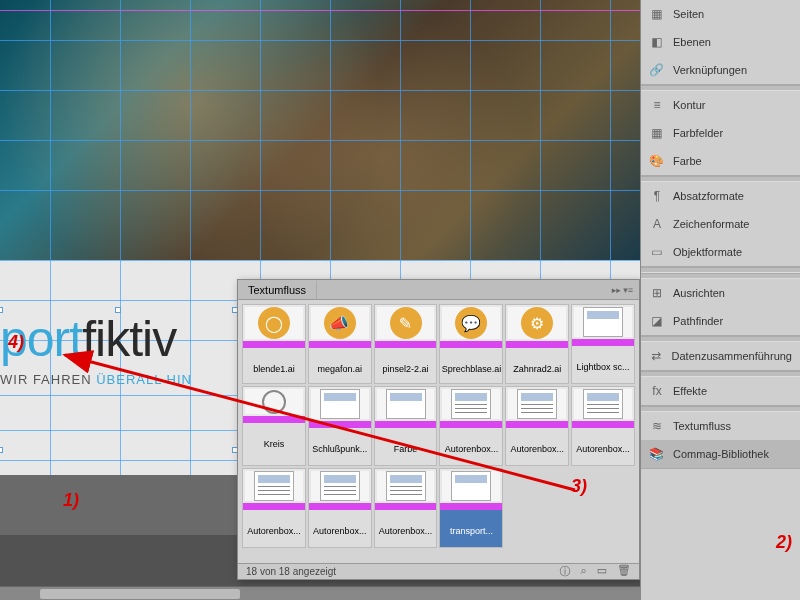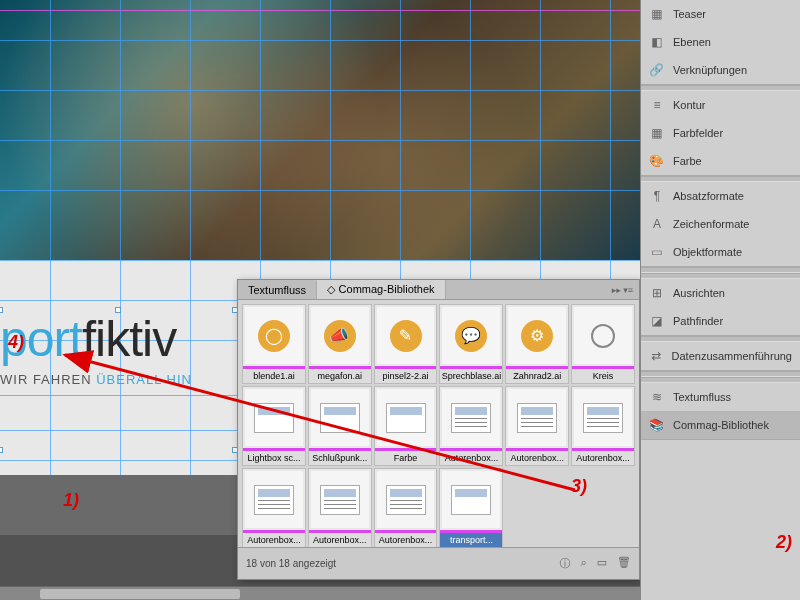--- a/index.html
+++ b/index.html
@@ -26,29 +26,29 @@
 
 .panel { position: absolute; left: 237px; top: 279px; width: 403px; height: 301px; background: #d4d4d4; border: 1px solid #888; box-shadow: 2px 2px 8px rgba(0,0,0,0.3); }
 .panel-tabs { display: flex; height: 20px; background: #bdbdbd; border-bottom: 1px solid #999; font-size: 11px; align-items: center; }
 .tab { padding: 3px 10px; border-right: 1px solid #aaa; cursor: pointer; }
 .tab.active { background: #d4d4d4; }
 .tab-icon { margin-left: auto; padding: 0 6px; font-size: 9px; color: #666; }
 
 .lib-grid { padding: 4px; display: grid; grid-template-columns: repeat(6, 1fr); gap: 2px; }
 .lib-item { background: #e8e8e8; border: 1px solid #bbb; height: 80px; display: flex; flex-direction: column; cursor: pointer; }
 .lib-thumb { flex: 1; display: flex; align-items: center; justify-content: center; background: #f5f5f5; margin: 2px; }
-.lib-label { font-size: 9px; text-align: center; padding: 2px 1px; border-top: 3px solid #d946ef; white-space: nowrap; overflow: hidden; text-overflow: ellipsis; background: #ddd; }
+.lib-label { font-size: 9px; text-align: center; padding: 16px 1px; border-top: 7px solid #d946ef; white-space: nowrap; overflow: hidden; text-overflow: ellipsis; background: #ddd; }
 .lib-item.selected .lib-label { background: #4a7ab8; color: #fff; text-align: center; }
 
 .orange-icon { width: 32px; height: 32px; border-radius: 50%; background: #e8a838; display: flex; align-items: center; justify-content: center; color: #fff; font-size: 16px; }
 .mini-box { width: 40px; height: 30px; background: #fff; border: 1px solid #aaa; position: relative; }
 .mini-box::before { content: ""; position: absolute; left: 3px; right: 3px; top: 3px; height: 8px; background: #b0c4de; }
 .mini-lines::after { content: ""; position: absolute; left: 3px; right: 3px; top: 14px; bottom: 3px; background: repeating-linear-gradient(to bottom, #888 0, #888 1px, transparent 1px, transparent 4px); }
 
-.panel-status { position: absolute; bottom: 0; left: 0; right: 0; height: 32px; background: #cacaca; border-top: 1px solid #999; display: flex; align-items: center; font-size: 10px; padding: 0 8px; color: #444; }
+.panel-status { position: absolute; bottom: 0; left: 0; right: 0; height: 16px; background: #cacaca; border-top: 1px solid #999; display: flex; align-items: center; font-size: 10px; padding: 0 8px; color: #444; }
 .status-icons { margin-left: auto; display: flex; gap: 10px; color: #666; font-size: 11px; }
 
 .right-rail { position: absolute; right: 0; top: 0; width: 160px; height: 600px; background: #cfcfcf; border-left: 1px solid #888; }
 .rail-group { border-bottom: 1px solid #aaa; }
 .rail-item { display: flex; align-items: center; height: 28px; padding: 0 8px; font-size: 11px; color: #333; cursor: pointer; gap: 8px; }
 .rail-item.selected { background: #b8b8b8; }
 .rail-icon { width: 16px; height: 16px; display: inline-flex; align-items: center; justify-content: center; font-size: 12px; color: #666; }
 .rail-sep { height: 6px; background: #bdbdbd; border-top: 1px solid #aaa; border-bottom: 1px solid #ddd; }
 
 .anno { position: absolute; font-size: 18px; font-weight: bold; color: #d00; font-style: italic; }
@@ -101,21 +101,20 @@
   </div>
   <div class="bottom-strip"></div>
   <div class="scroll-h">
       <div class="scroll-thumb"></div>
     </div>
 </div>
 
 <div class="panel">
   <div class="panel-tabs">
     <div class="tab">Textumfluss</div>
-    <div class="tab active">◇ <span>Commag-Bibliothek</span></div>
     <div class="tab-icon">▸▸ ▾≡</div>
   </div>
   <div class="lib-grid" id="lib-grid">
       <div class="lib-item">
         <div class="lib-thumb">
           <div class="orange-icon">◯</div>
         </div>
         <div class="lib-label">blende1.ai</div>
       </div>
       <div class="lib-item">
@@ -137,29 +136,29 @@
         <div class="lib-label">Sprechblase.ai</div>
       </div>
       <div class="lib-item">
         <div class="lib-thumb">
           <div class="orange-icon">⚙</div>
         </div>
         <div class="lib-label">Zahnrad2.ai</div>
       </div>
       <div class="lib-item">
         <div class="lib-thumb">
+          <div class="mini-box"></div>
+        </div>
+        <div class="lib-label">Lightbox sc...</div>
+      </div>
+      <div class="lib-item">
+        <div class="lib-thumb">
           <div style="width:24px;height:24px;border:2px solid #888;border-radius:50%"></div>
         </div>
         <div class="lib-label">Kreis</div>
-      </div>
-      <div class="lib-item">
-        <div class="lib-thumb">
-          <div class="mini-box"></div>
-        </div>
-        <div class="lib-label">Lightbox sc...</div>
       </div>
       <div class="lib-item">
         <div class="lib-thumb">
           <div class="mini-box"></div>
         </div>
         <div class="lib-label">Schlußpunk...</div>
       </div>
       <div class="lib-item">
         <div class="lib-thumb">
           <div class="mini-box"></div>
@@ -217,21 +216,21 @@
       <span>▭</span>
       <span>🗑</span>
     </div>
   </div>
 </div>
 
 <div class="right-rail" id="rail">
     <div class="rail-group">
       <div class="rail-item">
         <span class="rail-icon">▦</span>
-        <span>Teaser</span>
+        <span>Seiten</span>
       </div>
       <div class="rail-item">
         <span class="rail-icon">◧</span>
         <span>Ebenen</span>
       </div>
       <div class="rail-item">
         <span class="rail-icon">🔗</span>
         <span>Verknüpfungen</span>
       </div>
     </div>
@@ -278,20 +277,26 @@
       </div>
     </div>
     <div class="rail-sep"></div>
     <div class="rail-group">
       <div class="rail-item">
         <span class="rail-icon">⇄</span>
         <span>Datenzusammenführung</span>
       </div>
     </div>
     <div class="rail-sep"></div>
+    <div class="rail-group">
+      <div class="rail-item">
+        <span class="rail-icon">fx</span>
+        <span>Effekte</span>
+      </div>
+    </div>
     <div class="rail-sep"></div>
     <div class="rail-group">
       <div class="rail-item">
         <span class="rail-icon">≋</span>
         <span>Textumfluss</span>
       </div>
       <div class="rail-item selected">
         <span class="rail-icon">📚</span>
         <span>Commag-Bibliothek</span>
       </div>

